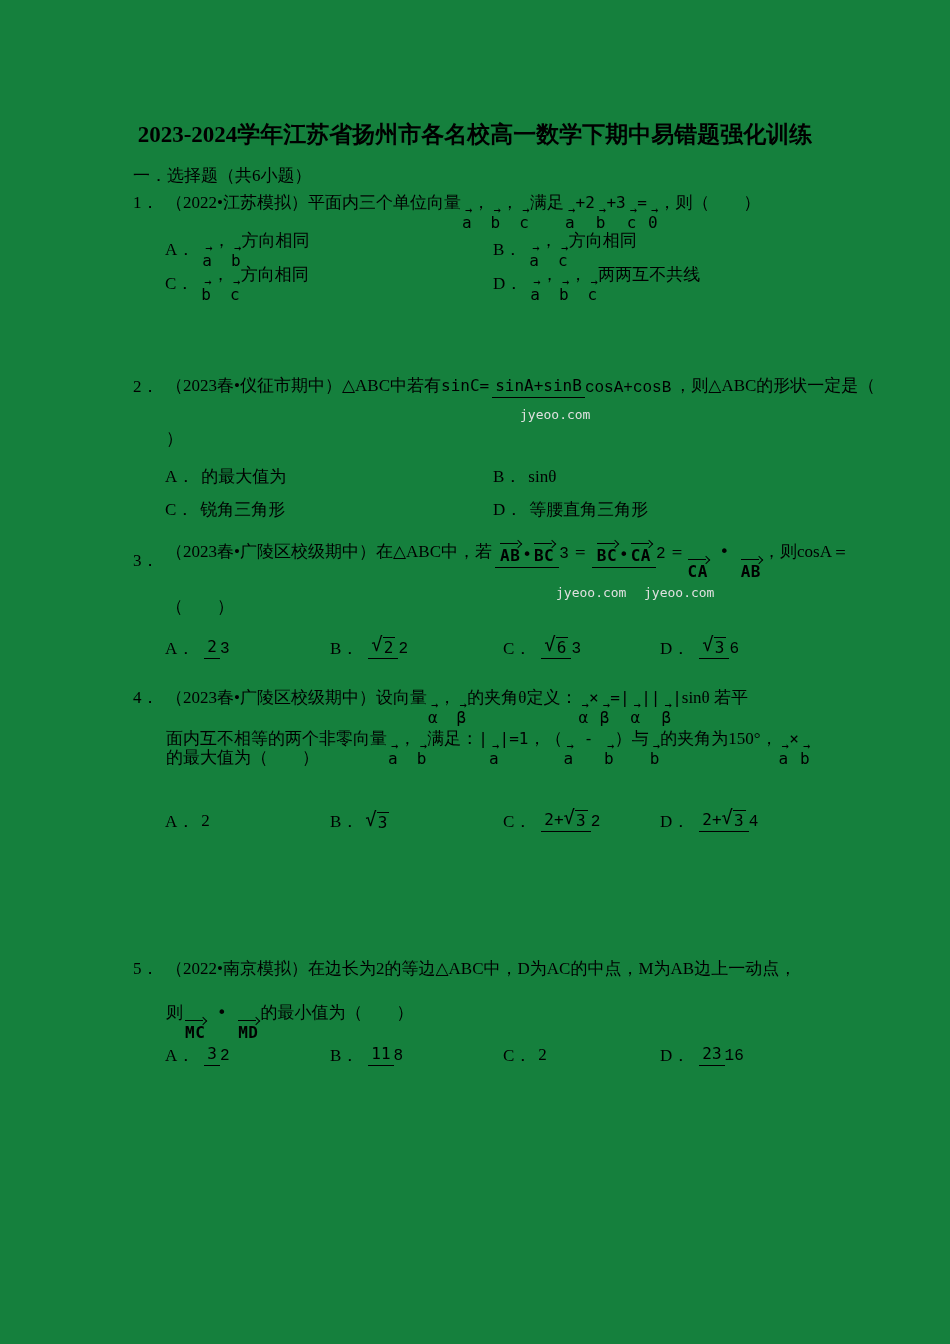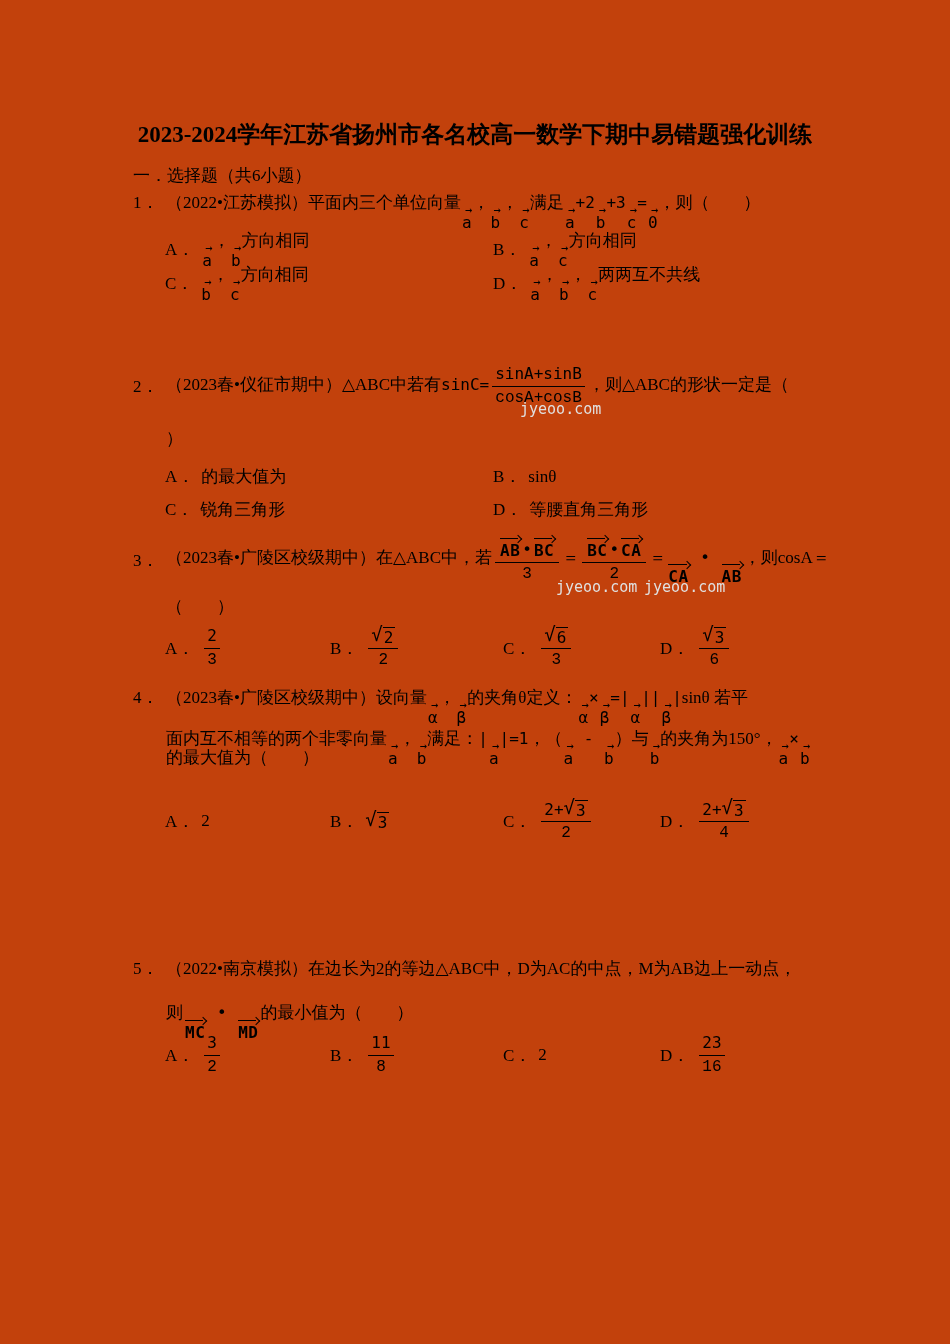--- a/index.html
+++ b/index.html
@@ -1,16 +1,16 @@
 <!DOCTYPE html>
 <html><head>
 <meta charset="utf-8">
 <style>
   html,body{margin:0;padding:0;background:#fff;}
-  .page{position:relative;width:950px;height:1344px;background:#c2410c;color:#000;
+  .page{position:relative;width:950px;height:1344px;background:#15803d;color:#000;
         font-family:"Liberation Serif","DejaVu Serif",serif;font-size:17px;overflow:hidden;}
   .row{position:absolute;left:133px;white-space:nowrap;}
   .cont{left:166px;}
   .title{left:0;width:950px;top:119px;text-align:center;font-size:23px;font-weight:700;}
   .section{top:164px;font-weight:400;font-size:17px;}
   .qnum{display:inline-block;width:33px;}
   .tall{display:flex;align-items:center;}
   .opts{left:165px;display:grid;}
   .c2{grid-template-columns:328px auto;}
   .c4{grid-template-columns:165px 173px 157px auto;}
@@ -22,29 +22,29 @@
   .it{}
   .vec{display:inline-flex;flex-direction:column;align-items:center;vertical-align:-6px;line-height:1;margin:0 1px;}
   .va{font-family:"DejaVu Sans Mono","Liberation Mono",monospace;font-size:12px;height:9px;line-height:9px;transform:translateX(25%);}
   .vb{font-family:"DejaVu Sans Mono","Liberation Mono",monospace;font-size:16px;line-height:1.05;}
   .ovec{display:inline-flex;flex-direction:column;vertical-align:-6px;line-height:1;margin:0 2px;}
   .oa{position:relative;height:8px;margin-bottom:1px;}
   .oa::before{content:"";position:absolute;left:0;right:2px;top:4px;height:0;border-top:1.3px solid #000;}
   .oa::after{content:"";position:absolute;right:-1px;top:2px;width:5px;height:5px;
              border-top:1.3px solid #000;border-right:1.3px solid #000;transform:rotate(45deg);}
   .ob{font-family:"DejaVu Sans Mono","Liberation Mono",monospace;font-size:16px;line-height:1.05;font-weight:700;letter-spacing:0.5px;}
-  .frac{display:inline-flex;flex-direction:column;align-items:center;vertical-align:middle;margin:0 3px;
+  .frac{display:inline-flex;flex-direction:row;align-items:center;vertical-align:middle;margin:0 3px;
         font-family:"DejaVu Sans Mono","Liberation Mono",monospace;font-size:16px;line-height:1.15;}
   .fn{display:flex;align-items:flex-end;justify-content:center;padding:0 3px 2px;border-bottom:1.4px solid #000;}
   .fd{display:flex;justify-content:center;padding-top:2px;font-family:Liberation Mono, monospace;}
   .sqrt{display:inline-flex;align-items:flex-start;vertical-align:-3px;
         font-family:"DejaVu Sans Mono","Liberation Mono",monospace;font-size:16px;}
   .rs{font-size:19px;line-height:1;transform:translateY(-2px);}
   .rr{border-top:1.4px solid #000;padding:1px 2px 0 1px;line-height:1.1;}
-  .watermark{position:absolute;font-size:15px;color:#e0e0e0;font-family:"DejaVu Sans Mono",monospace;}
+  .watermark{position:absolute;font-size:13px;color:#e0e0e0;font-family:"DejaVu Sans Mono",monospace;margin-top:7px;}
 </style>
 </head>
 <body>
 
 <div class="page">
 
   <div class="row title">2023-2024学年江苏省扬州市各名校高一数学下期中易错题强化训练</div>
   <div class="row section">一．选择题（共6小题）</div>
 
   <div class="row" style="top:191px">

